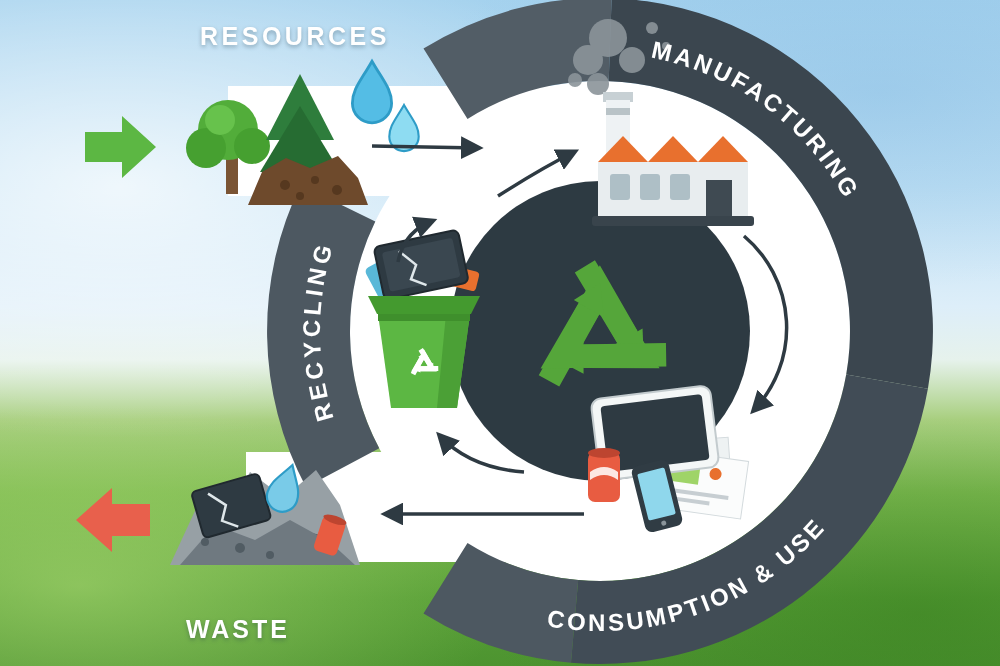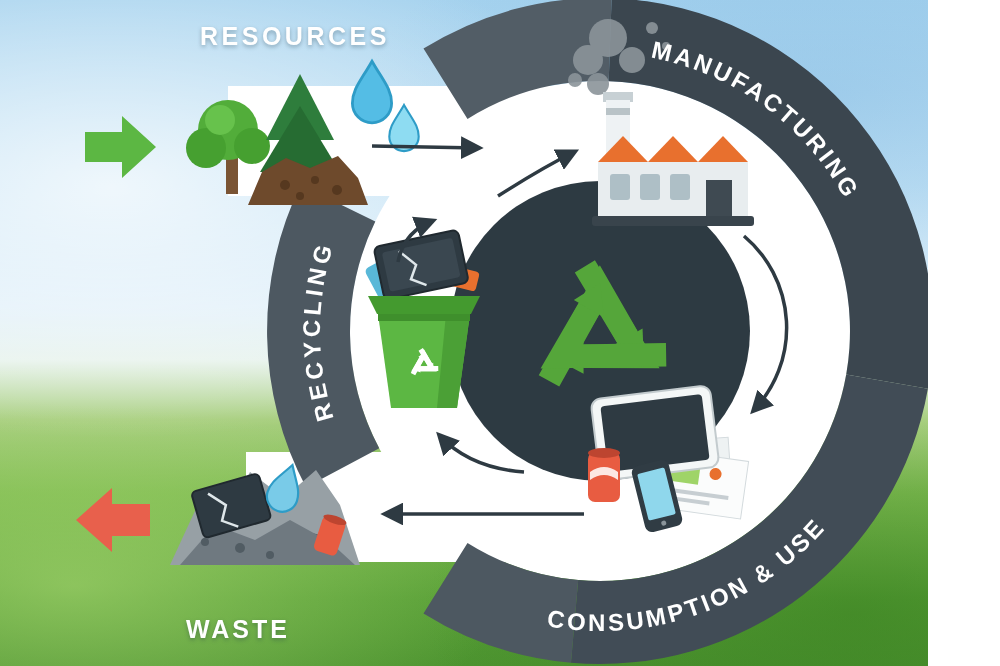--- a/index.html
+++ b/index.html
@@ -1,17 +1,17 @@
 <!DOCTYPE html>
 <html><head>
 <meta charset="utf-8">
 <style>
   html,body{margin:0;padding:0;}
   .stage{
-    position:relative;width:928px;height:666px;overflow:hidden;
+    position:relative;width:1000px;height:666px;overflow:hidden;
     background-image:
       radial-gradient(900px 420px at 12% 28%, rgba(255,255,255,0.75), rgba(255,255,255,0) 60%),
       radial-gradient(700px 300px at 88% 14%, rgba(120,178,222,0.35), rgba(120,178,222,0) 65%),
       radial-gradient(620px 260px at 8% 88%, rgba(190,230,130,0.5), rgba(190,230,130,0) 70%),
       radial-gradient(620px 280px at 92% 92%, rgba(40,110,20,0.35), rgba(40,110,20,0) 70%),
       linear-gradient(180deg,#a5d2ee 0%,#bfe0f4 28%,#ddeef9 46%,#e6f2ec 54%,#a8cf7f 63%,#7bb94f 74%,#569e35 90%,#4d9430 100%);
   }
   svg.diagram{position:absolute;left:0;top:0;}
   text{font-family:"Liberation Sans","DejaVu Sans",sans-serif;font-weight:700;fill:#ffffff;}
   .lbl-shadow{filter:drop-shadow(0 2px 2px rgba(30,55,70,.35));}

